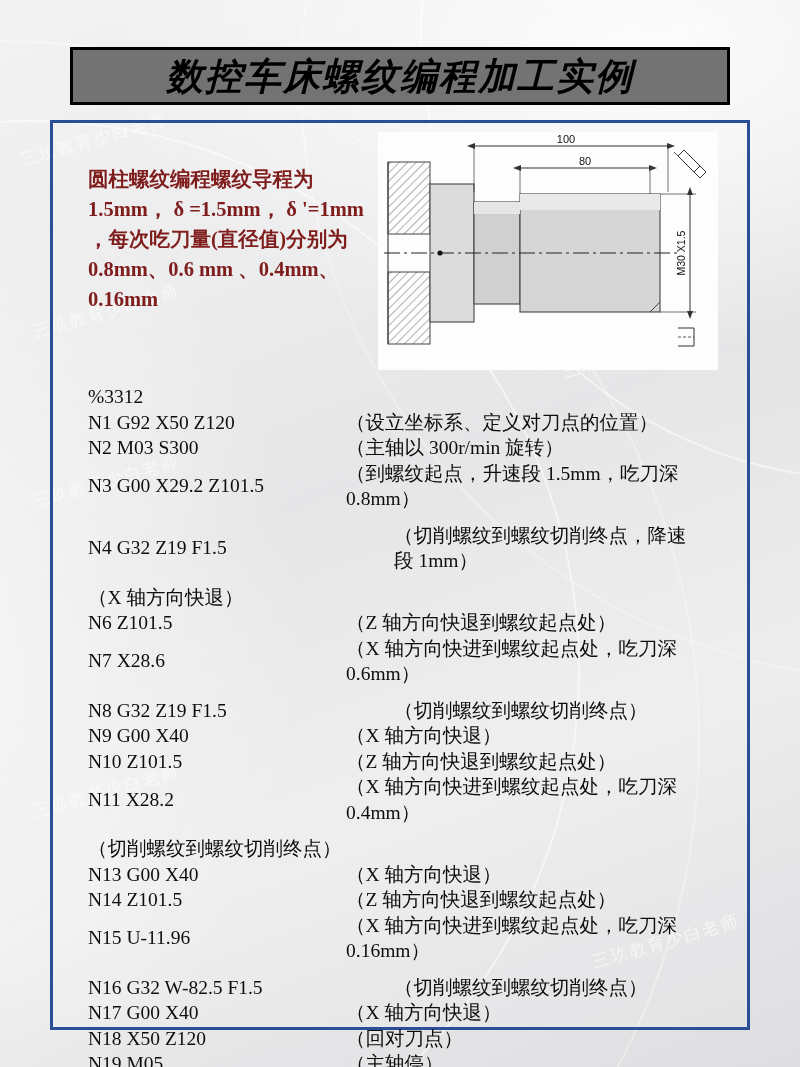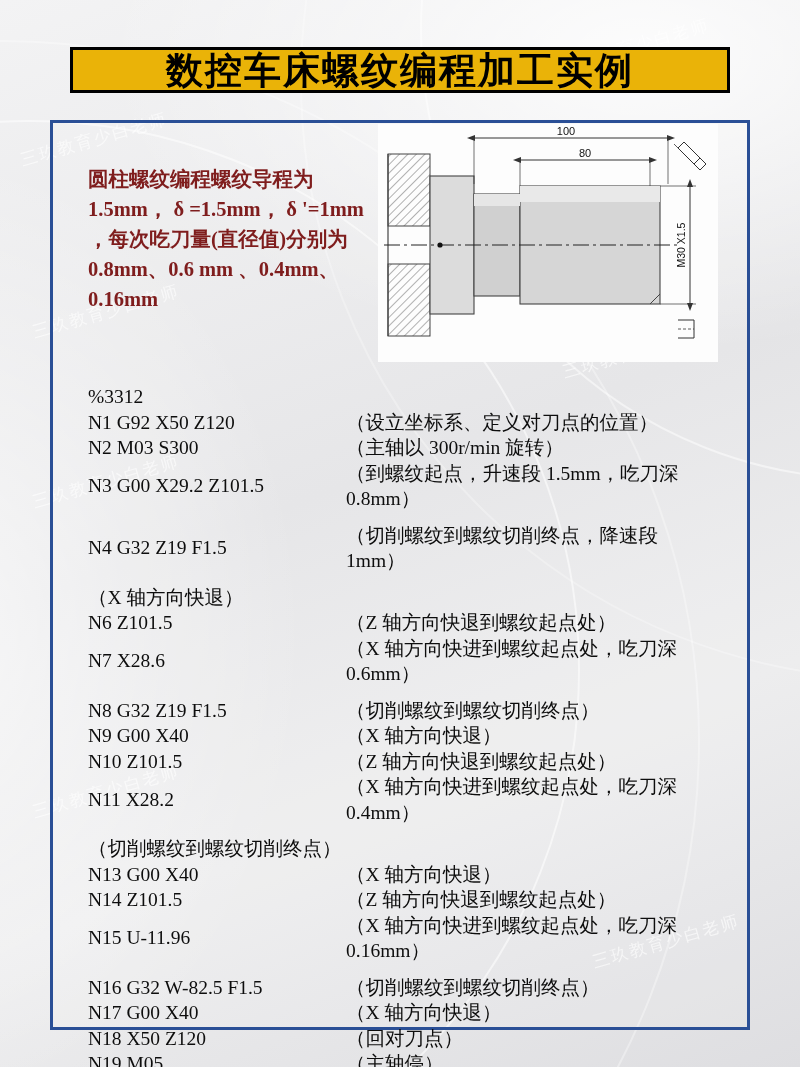--- a/index.html
+++ b/index.html
@@ -42,26 +42,27 @@
     white-space: nowrap;
     pointer-events: none;
   }
 
   
   .title-wrap {
     position: absolute;
     left: 70px;
     top: 47px;
     width: 660px;
-    height: 46px;
-    background: #eab308;
+    height: 58px;
+    background: #737373;
     border: 3px solid #000;
     display: flex;
     align-items: center;
     justify-content: center;
+    font-style: italic;
   }
   .title-text {
     font-family: "Liberation Serif", serif;
     font-weight: bold;
     font-size: 37px;
     letter-spacing: 2px;
     color: #000;
     line-height: 1;
   }
 
@@ -87,21 +88,21 @@
     font-weight: bold;
     color: #7f1d1d;
     font-family: "Liberation Serif", serif;
     margin-top: 16px;
   }
 
   
   .drawing {
     position: absolute;
     left: 378px;
-    top: 124px;
+    top: 132px;
     width: 340px;
     height: 238px;
     background: #d946ef;
   }
   .drawing svg { display: block; }
 
   
   .program {
     position: absolute;
     left: 88px;
@@ -118,21 +119,21 @@
   .prog-row .code {
     width: 258px;
     flex: 0 0 258px;
     font-family: "Liberation Serif", serif;
     white-space: pre;
   }
   .prog-row .comment {
     flex: 1;
     font-family: "Liberation Serif", serif;
   }
-  .prog-row.gap { margin-top: 11px; }
+  .prog-row.gap { margin-top: 11px; gap: 48px; }
 </style>
 </head>
 <body>
 
 <div class="bg-swoosh">
   <div class="bg-arc a1"></div>
   <div class="bg-arc a2"></div>
   <div class="bg-arc a3"></div>
   <div class="bg-arc a4"></div>
 </div>

